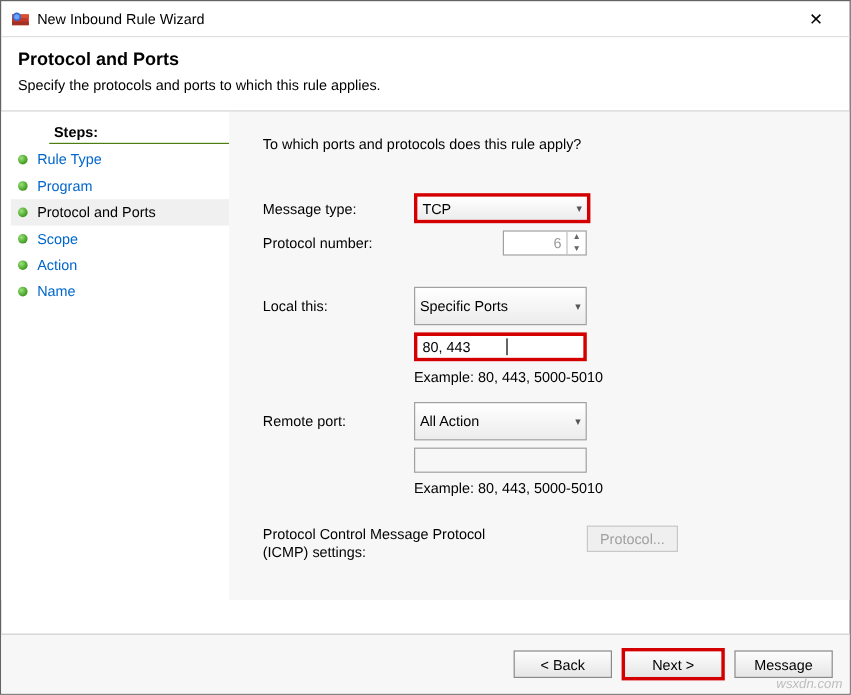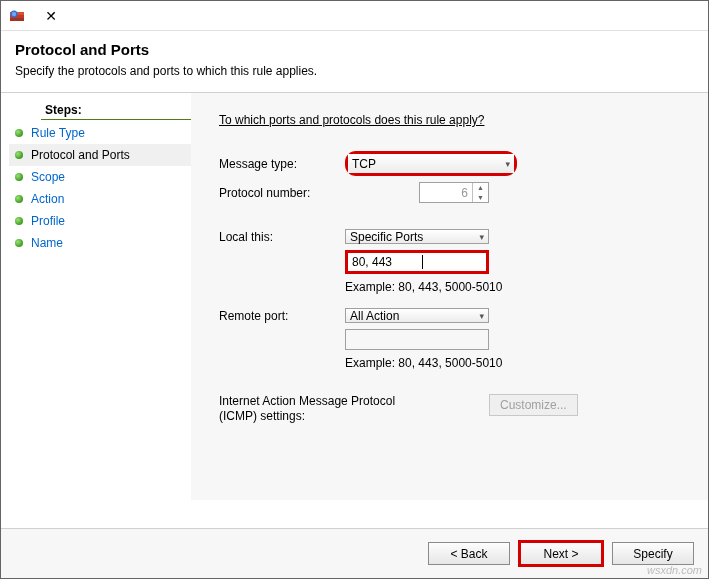--- a/index.html
+++ b/index.html
@@ -92,34 +92,34 @@
   .step.current {
     background: #f0f0f0;
     color: #000;
   }
   .content {
     flex: 1;
     background: #f7f7f7;
     padding: 20px 24px 12px 28px;
     position: relative;
   }
-  .question { margin-bottom: 24px; text-decoration: underline; }
+  .question { margin-bottom: 34px; }
   .form-row {
     display: flex;
     align-items: center;
     margin-bottom: 6px;
   }
   .form-row label {
     width: 126px;
     font-size: 12px;
   }
   .select {
     border: 1px solid #a0a0a0;
     background: linear-gradient(#fff,#ececec);
-    height: 15px;
+    height: 32px;
     font-size: 12px;
     padding: 0 4px;
     display: flex;
     align-items: center;
     justify-content: space-between;
   }
   .select .chev {
     font-size: 9px;
     color: #555;
   }
@@ -226,65 +226,66 @@
   <div class="titlebar">
     <span class="icon">
       <svg viewBox="0 0 16 16" width="16" height="16">
         <rect x="1" y="4" width="14" height="9" fill="#c1392b"></rect>
         <rect x="1" y="4" width="14" height="3" fill="#d9502f"></rect>
         <rect x="1" y="10" width="14" height="3" fill="#a33224"></rect>
         <circle cx="5" cy="6" r="3.5" fill="#2e6bd6"></circle>
         <circle cx="5" cy="6" r="2.2" fill="#6aa6ff"></circle>
       </svg>
     </span>
+    <span class="title">New Inbound Rule Wizard</span>
     <div class="close">✕</div>
   </div>
 
   <div class="header">
     <h1>Protocol and Ports</h1>
     <p>Specify the protocols and ports to which this rule applies.</p>
   </div>
 
   <div class="body">
 
     <div class="sidebar">
       <div class="sidebar-title">Steps:</div>
       <div class="step link">
           <span class="bullet"></span>
           <span>Rule Type</span>
         </div>
+      <div class="step link">
+          <span class="bullet"></span>
+          <span>Program</span>
+        </div>
       <div class="step current">
           <span class="bullet"></span>
           <span>Protocol and Ports</span>
         </div>
       <div class="step link">
           <span class="bullet"></span>
           <span>Scope</span>
         </div>
       <div class="step link">
           <span class="bullet"></span>
           <span>Action</span>
         </div>
       <div class="step link">
           <span class="bullet"></span>
-          <span>Profile</span>
-        </div>
-      <div class="step link">
-          <span class="bullet"></span>
           <span>Name</span>
         </div>
     </div>
 
     <div class="content">
 
       <div class="question">To which ports and protocols does this rule apply?</div>
 
       <div class="form-row">
         <label>Message type:</label>
-        <div class="red-box" style="width:172px;border-radius:11px;">
+        <div class="red-box" style="width:147px;">
           <div class="select" style="border:none;height:19px;">
             <span>TCP</span>
             <span class="chev">▾</span>
           </div>
         </div>
       </div>
 
       <div class="form-row" style="margin-bottom:26px;">
         <label>Protocol number:</label>
         <div style="width:144px; display:flex; justify-content:flex-end;">
@@ -325,38 +326,38 @@
       </div>
       <div class="form-row">
         <label></label>
         <div class="text-input" style="width:144px;background:#f7f7f7;">
           <span></span>
         </div>
       </div>
       <div class="example" style="margin-bottom:24px;">Example: 80, 443, 5000-5010</div>
 
       <div class="form-row" style="align-items:flex-start;">
-        <label style="width:200px;line-height:15px;">Internet Action Message Protocol (ICMP) settings:</label>
+        <label style="width:200px;line-height:15px;">Protocol Control Message Protocol (ICMP) settings:</label>
         <div style="width:70px;"></div>
         <div class="disabled-btn">
-          <span>Customize...</span>
+          <span>Protocol...</span>
         </div>
       </div>
 
     </div>
   </div>
 
   <div class="footer">
     <div class="btn">
         <span>&lt; Back</span>
       </div>
     <div class="red-box">
       <div class="btn" style="border:none;height:21px;min-width:80px;">
           <span>Next &gt;</span>
         </div>
     </div>
     <div class="btn">
-        <span>Specify</span>
+        <span>Message</span>
       </div>
   </div>
 
   <div class="watermark">wsxdn.com</div>
 </div>
 
 </body></html>

